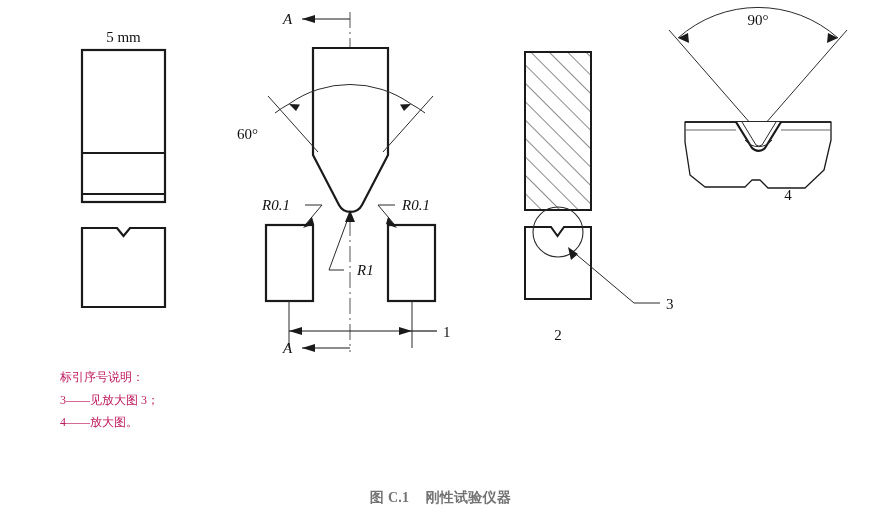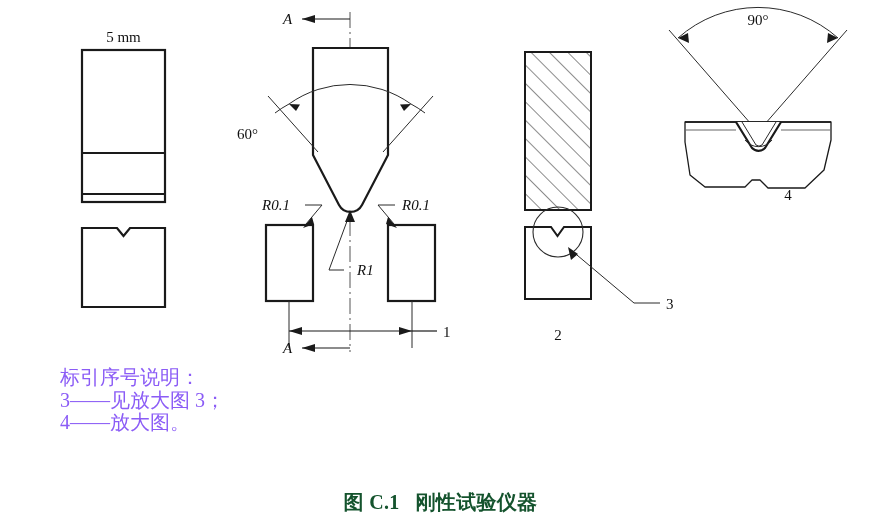--- a/index.html
+++ b/index.html
@@ -23,41 +23,41 @@
     left: 0;
     top: 0;
     width: 881px;
     height: 525px;
   }
   .legend-block {
     position: absolute;
     left: 60px;
     top: 366px;
     font-family: "Liberation Serif", serif;
-    font-size: 20px;
+    font-size: 12px;
     line-height: 22.5px;
-    color: #8b5cf6;
+    color: #be185d;
     white-space: nowrap;
   }
   .legend-line {
     height: 22.5px;
   }
   .legend-line .ital {
     font-style: italic;
   }
   .caption {
     position: absolute;
     left: 0;
     top: 489px;
     width: 881px;
     text-align: center;
     font-family: "Liberation Serif", serif;
-    font-size: 20px;
+    font-size: 14px;
     font-weight: bold;
-    color: #14532d;
+    color: #737373;
     letter-spacing: 0.3px;
   }
   .caption .gap {
     display: inline-block;
     width: 16px;
   }
   
   .lbl {
     font-family: "Liberation Serif", serif;
     font-size: 15px;

